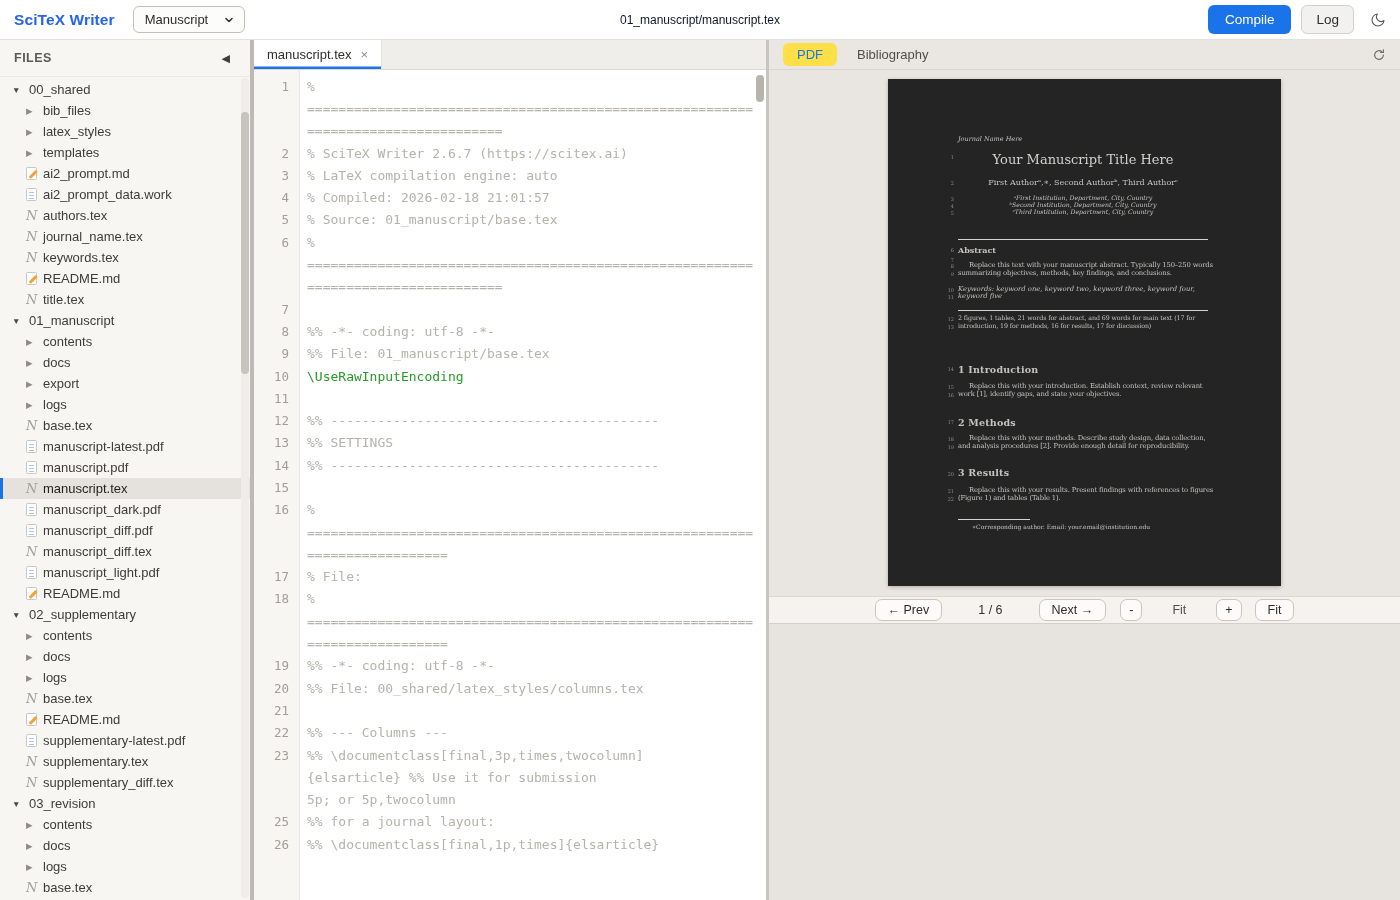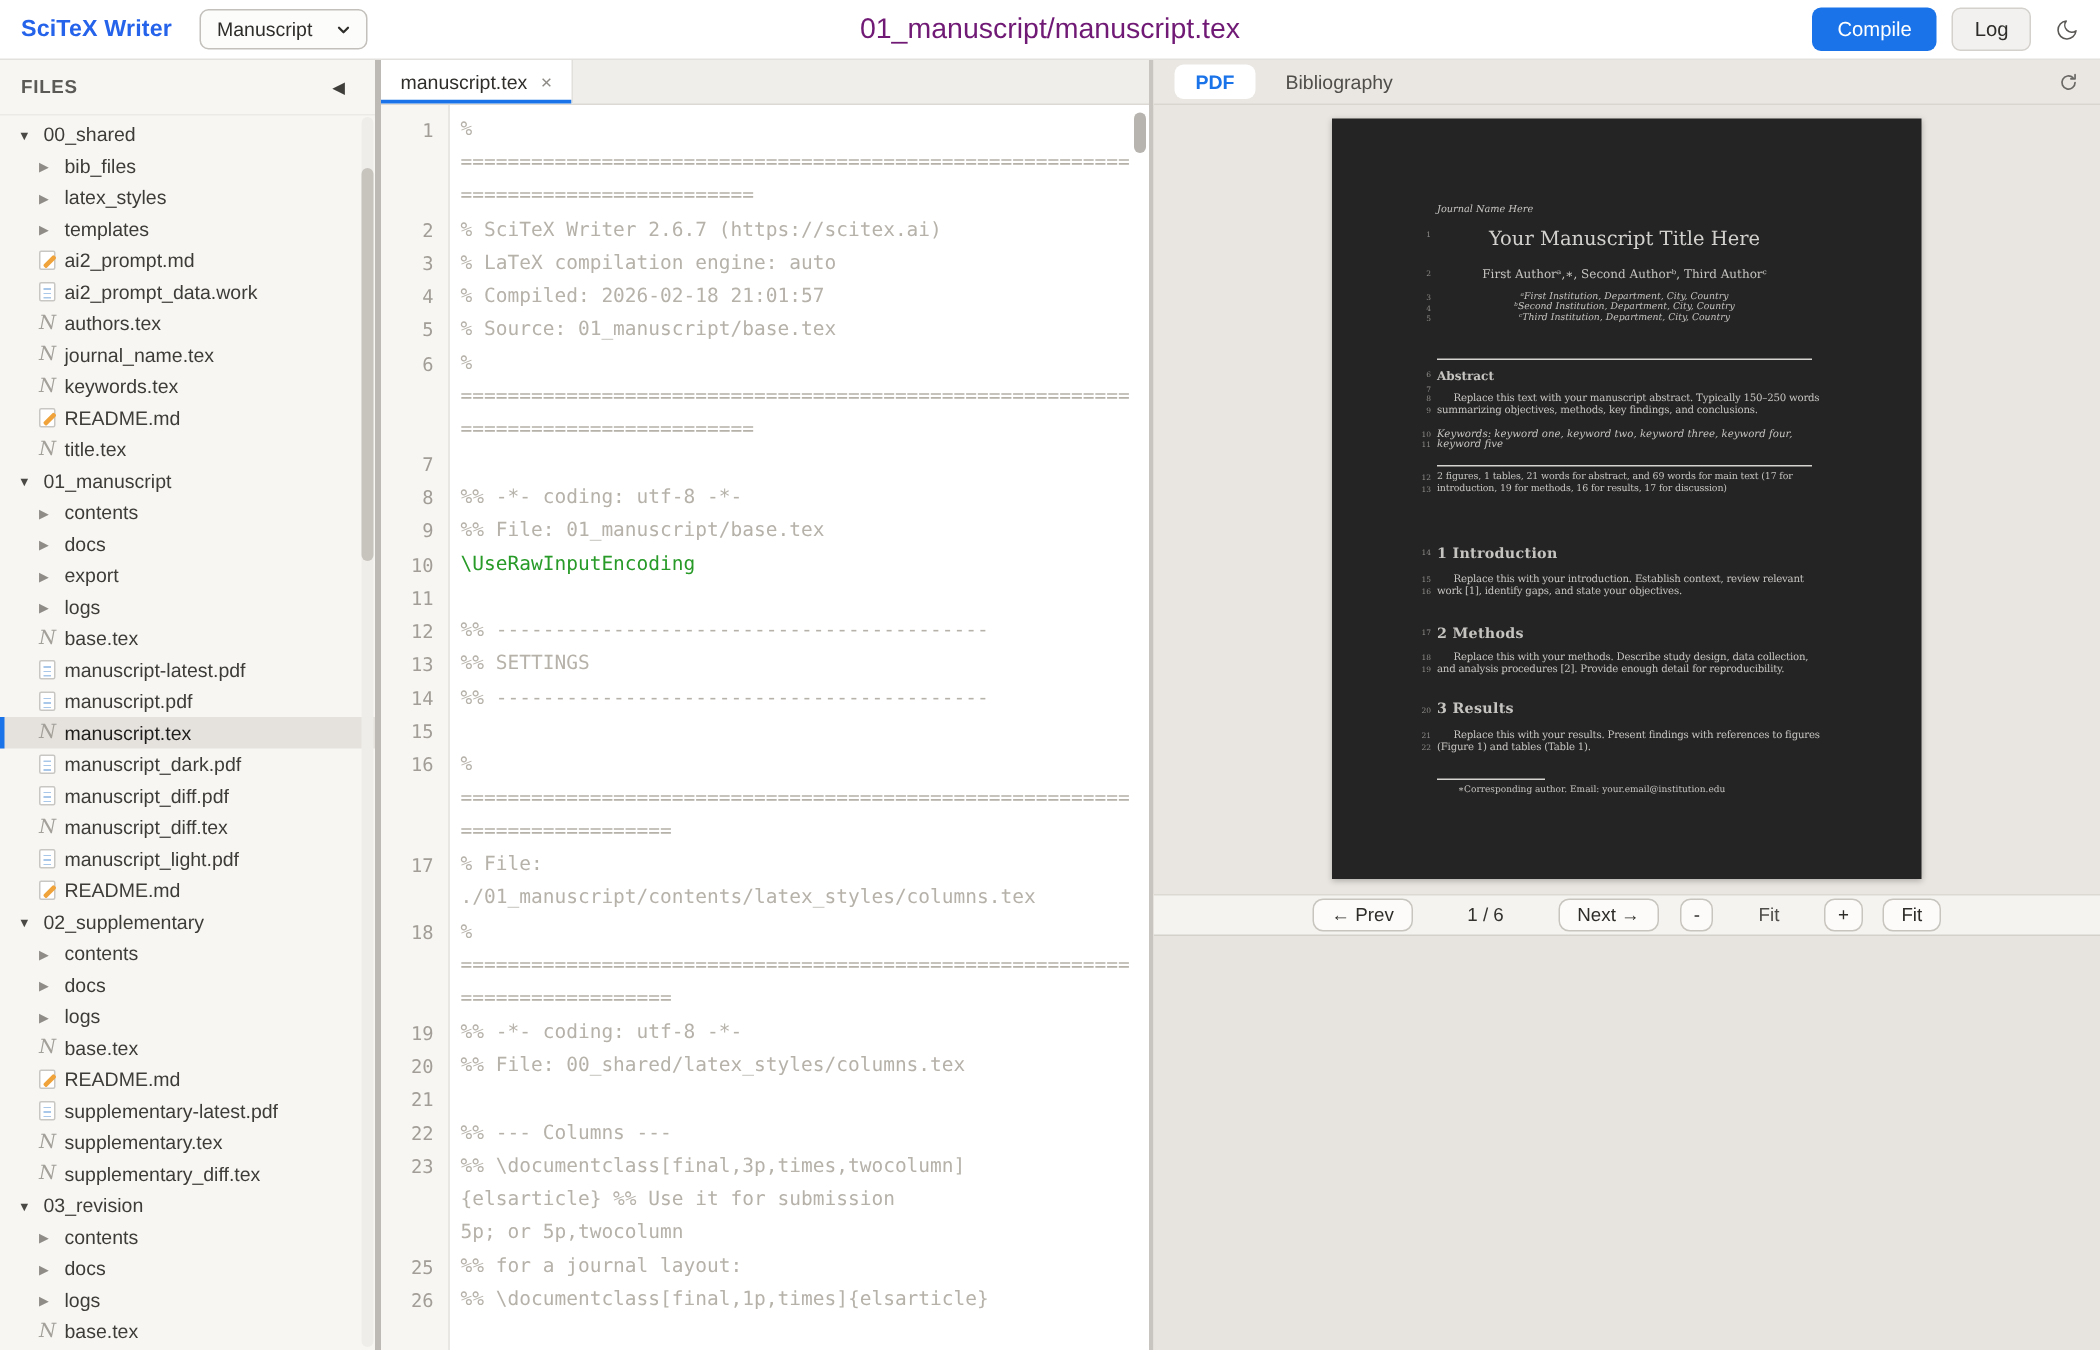--- a/index.html
+++ b/index.html
@@ -3,21 +3,21 @@
 <meta charset="utf-8">
 <style>
   * { box-sizing: border-box; margin: 0; padding: 0; }
   html,body { width:1400px; height:900px; overflow:hidden; }
   body { font-family:"Liberation Sans", sans-serif; background:#e7e4df; color:#333; }
 
   
   .topbar { height:40px; background:#fff; border-bottom:1px solid #e3e1dd; display:flex; align-items:center; padding:0 14px; position:relative; }
   .logo { color:#2563eb; font-weight:700; font-size:15.5px; letter-spacing:.1px; }
   .doc-select { margin-left:18px; height:27px; min-width:112px; background:#fcfcfb; border:1px solid #c3c0bb; border-radius:6px; display:flex; align-items:center; justify-content:space-between; padding:0 9px 0 11px; font-size:13px; color:#2e2d2a; cursor:pointer; gap:14px; }
-  .center-title { position:absolute; left:50%; transform:translateX(-50%); color:#701a75; font-size:19px; }
+  .center-title { position:absolute; left:50%; transform:translateX(-50%); color:#0f172a; font-size:12px; }
   .topbar-right { margin-left:auto; display:flex; align-items:center; gap:10px; }
   .btn-compile { background:#1a73e8; color:#fff; border:none; border-radius:6px; padding:7px 17px; font-size:13.5px; cursor:pointer; }
   .btn-log { background:#f2f1ef; color:#2e2d2a; border:1px solid #d4d1cc; border-radius:6px; padding:6px 14px; font-size:13.5px; cursor:pointer; }
   .moon { margin-left:6px; cursor:pointer; display:flex; align-items:center; }
 
   
   .main { display:flex; height:860px; }
   .divider-a { width:4px; background:#bdbab5; flex:0 0 4px; }
   .divider-b { width:3px; background:#c8c5c0; flex:0 0 3px; }
 
@@ -52,21 +52,21 @@
   .code { padding-top:5px; font-family:"DejaVu Sans Mono", monospace; font-size:13px; }
   .code-row { display:flex; height:22.3px; align-items:center; }
   .ln { flex:0 0 45px; width:45px; text-align:right; padding-right:10px; color:#a29e97; font-size:12.5px; }
   .ct { padding-left:8px; white-space:pre; color:#b6b2aa; }
   .ct.cmd { color:#279a27; }
   .ed-thumb { position:absolute; right:2px; top:35px; width:8px; height:27px; background:#b7b4af; border-radius:4px; cursor:pointer; }
 
   
   .pdfpane { flex:1; display:flex; flex-direction:column; background:#e9e6e1; overflow:hidden; }
   .pdf-tabbar { height:30px; background:#eae7e2; border-bottom:1px solid #d9d6d0; display:flex; align-items:center; padding:0 14px; gap:20px; }
-  .pdf-tab-active { background:#ffffff; color:#1a73e8; font-weight:700; font-size:13px; padding:4px 14px; border-radius:6px; cursor:pointer; }
+  .pdf-tab-active { background:#fde047; color:#1a73e8; font-weight:400; font-size:13px; padding:4px 14px; border-radius:6px; cursor:pointer; }
   .pdf-tab { color:#504e4a; font-size:13px; cursor:pointer; }
   .refresh { margin-left:auto; cursor:pointer; display:flex; align-items:center; }
   .viewer { height:526px; position:relative; }
   .pdf-page { width:393px; height:507px; margin:9px auto 0; background:#242424; position:relative;
       font-family:"DejaVu Serif", serif; color:#c6c4c1; box-shadow:0 1px 4px rgba(0,0,0,.25); }
   .pl { position:absolute; white-space:nowrap; }
   .pnum { position:absolute; left:56px; width:10px; font-size:5px; text-align:right; color:#8d8b88; }
   .jn   { font-style:italic; font-size:6.5px; left:70px; }
   .ttl  { font-size:13px; left:70px; width:250px; text-align:center; color:#d3d1ce; }
   .auth { font-size:8px; left:70px; width:250px; text-align:center; }
@@ -422,24 +422,20 @@
             <span class="ln"></span>
             <span class="ct">=========================================================</span>
           </div>
           <div class="code-row">
             <span class="ln"></span>
             <span class="ct">==================</span>
           </div>
           <div class="code-row">
             <span class="ln">17</span>
             <span class="ct">% File:</span>
-          </div>
-          <div class="code-row">
-            <span class="ln"></span>
-            <span class="ct">./01_manuscript/contents/latex_styles/columns.tex</span>
           </div>
           <div class="code-row">
             <span class="ln">18</span>
             <span class="ct">%</span>
           </div>
           <div class="code-row">
             <span class="ln"></span>
             <span class="ct">=========================================================</span>
           </div>
           <div class="code-row">

